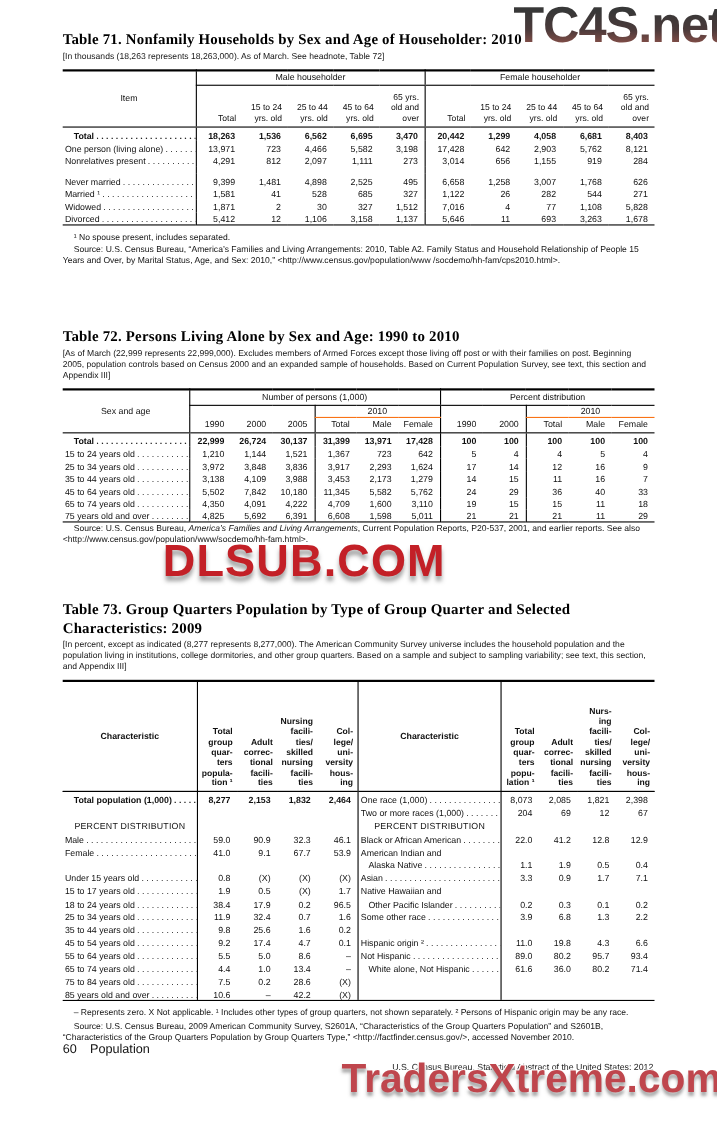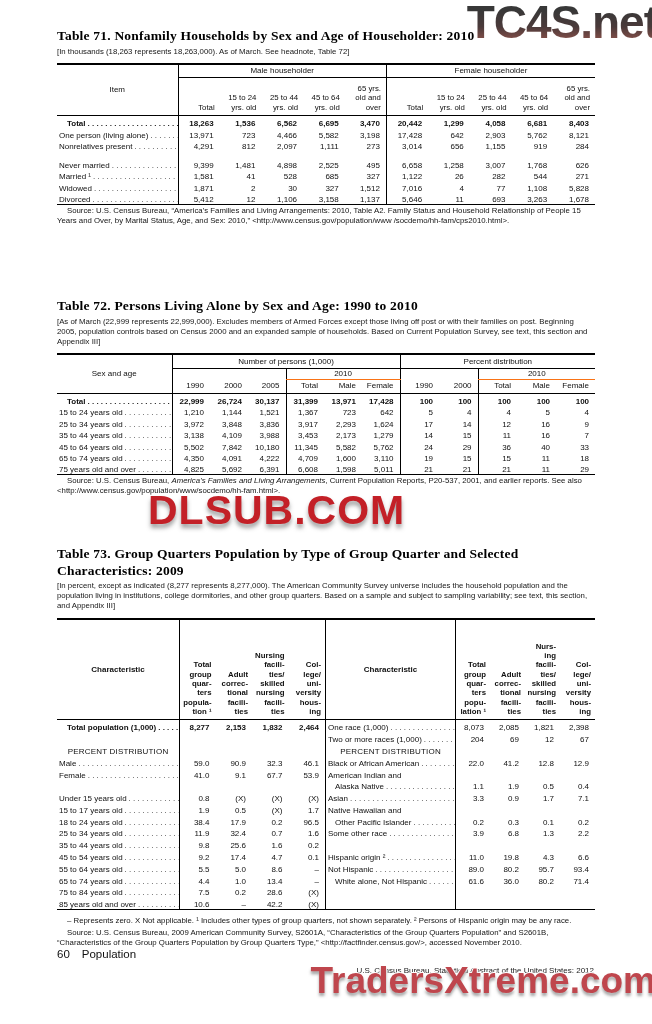--- a/index.html
+++ b/index.html
@@ -241,20 +241,21 @@
             <td class="num">3,158</td>
             <td class="num">1,137</td>
             <td class="num vl">5,646</td>
             <td class="num">11</td>
             <td class="num">693</td>
             <td class="num">3,263</td>
             <td class="num">1,678</td>
           </tr>
         </tbody>
     </table>
+    <p class="footnote">¹ No spouse present, includes separated.</p>
     <p class="source">Source: U.S. Census Bureau, “America’s Families and Living Arrangements: 2010, Table A2. Family Status and Household Relationship of People 15 Years and Over, by Marital Status, Age, and Sex: 2010,” &lt;http://www.census.gov/population/www /socdemo/hh-fam/cps2010.html&gt;.</p>
   </div>
 
   <div class="block" id="b72">
     <h2 class="t-title">Table 72. Persons Living Alone by Sex and Age: 1990 to 2010</h2>
     <p class="headnote">[As of March (22,999 represents 22,999,000). Excludes members of Armed Forces except those living off post or with their families on post. Beginning 2005, population controls based on Census 2000 and an expanded sample of households. Based on Current Population Survey, see text, this section and Appendix III]</p>
     <table class="census">
       <colgroup>
         <col style="width:115px">
         <col span="6" style="width:38px">

